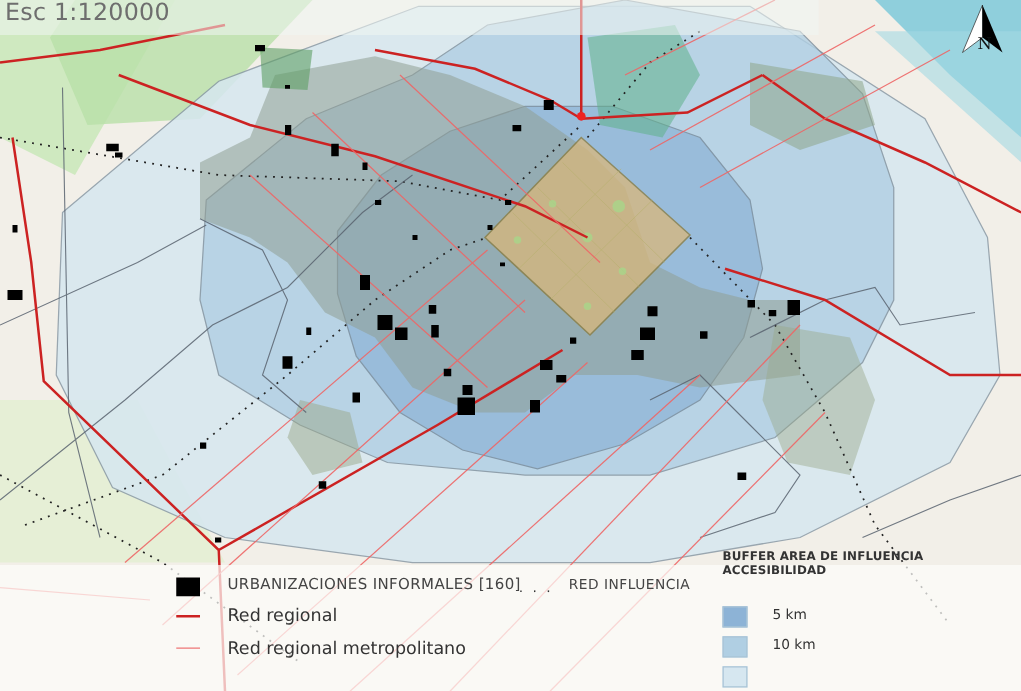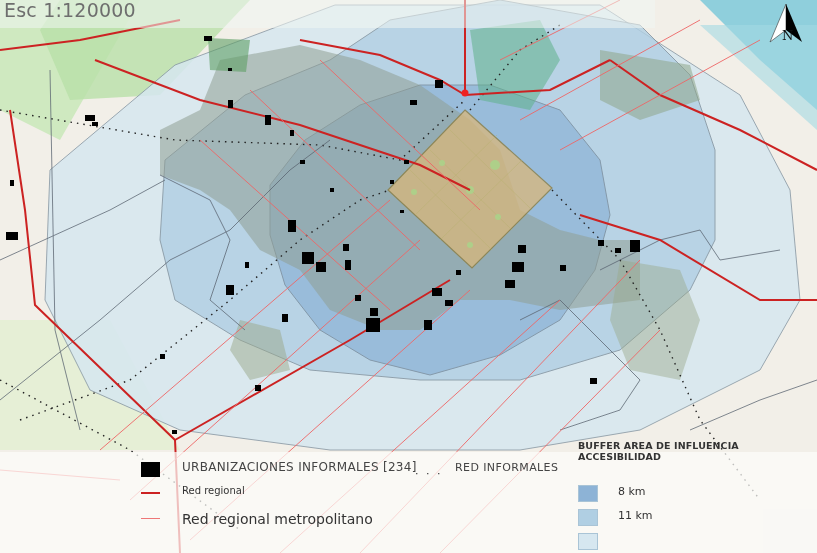--- a/index.html
+++ b/index.html
@@ -163,33 +163,33 @@
   <svg width="44" height="46" viewBox="0 0 44 46">
     <polygon points="20,2 4,40 20,28" fill="#fff" stroke="#333" stroke-width="0.6"></polygon>
     <polygon points="20,2 36,40 20,28" fill="#000"></polygon>
   </svg>
   <span class="north-letter">N</span>
 </div>
 
 <div class="legend"></div>
 
 <div class="lg-sym-urb"></div>
-<span class="lg" style="left:182px;top:460px;font-size:12px;color:#444;letter-spacing:0.3px;">URBANIZACIONES INFORMALES [234]</span>
+<span class="lg" style="left:182px;top:460px;font-size:12px;color:#444;letter-spacing:0.3px;">URBANIZACIONES INFORMALES [160]</span>
 
 <div class="lg-sym-red1"></div>
-<span class="lg" style="left:182px;top:485px;font-size:10px;color:#333;">Red regional</span>
+<span class="lg" style="left:182px;top:485px;font-size:14px;color:#333;">Red regional</span>
 
 <div class="lg-sym-red2"></div>
 <span class="lg" style="left:182px;top:511px;font-size:14px;color:#333;">Red regional metropolitano</span>
 
 <span class="lg-sym-dots">· · ·</span>
-<span class="lg" style="left:455px;top:461px;font-size:11px;color:#444;letter-spacing:0.4px;">RED INFORMALES</span>
+<span class="lg" style="left:455px;top:461px;font-size:11px;color:#444;letter-spacing:0.4px;">RED INFLUENCIA</span>
 
 <span class="lg" style="left:578px;top:440px;font-size:9.5px;font-weight:bold;color:#333;letter-spacing:0.1px;">BUFFER AREA DE INFLUENCIA ACCESIBILIDAD</span>
 
 <div class="sw" style="top:485px;background:#8db3d6;"></div>
-<span class="lg" style="left:618px;top:485px;font-size:11px;color:#333;">8 km</span>
+<span class="lg" style="left:618px;top:485px;font-size:11px;color:#333;">5 km</span>
 
 <div class="sw" style="top:509px;background:#b0cfe3;"></div>
-<span class="lg" style="left:618px;top:509px;font-size:11px;color:#333;">11 km</span>
+<span class="lg" style="left:618px;top:509px;font-size:11px;color:#333;">10 km</span>
 
 <div class="sw" style="top:533px;background:#d6e7f0;"></div>
 <span class="lg" style="left:618px;top:533px;font-size:11px;color:#333;margin-top:31px;">15 km</span>
 
 </body></html>

